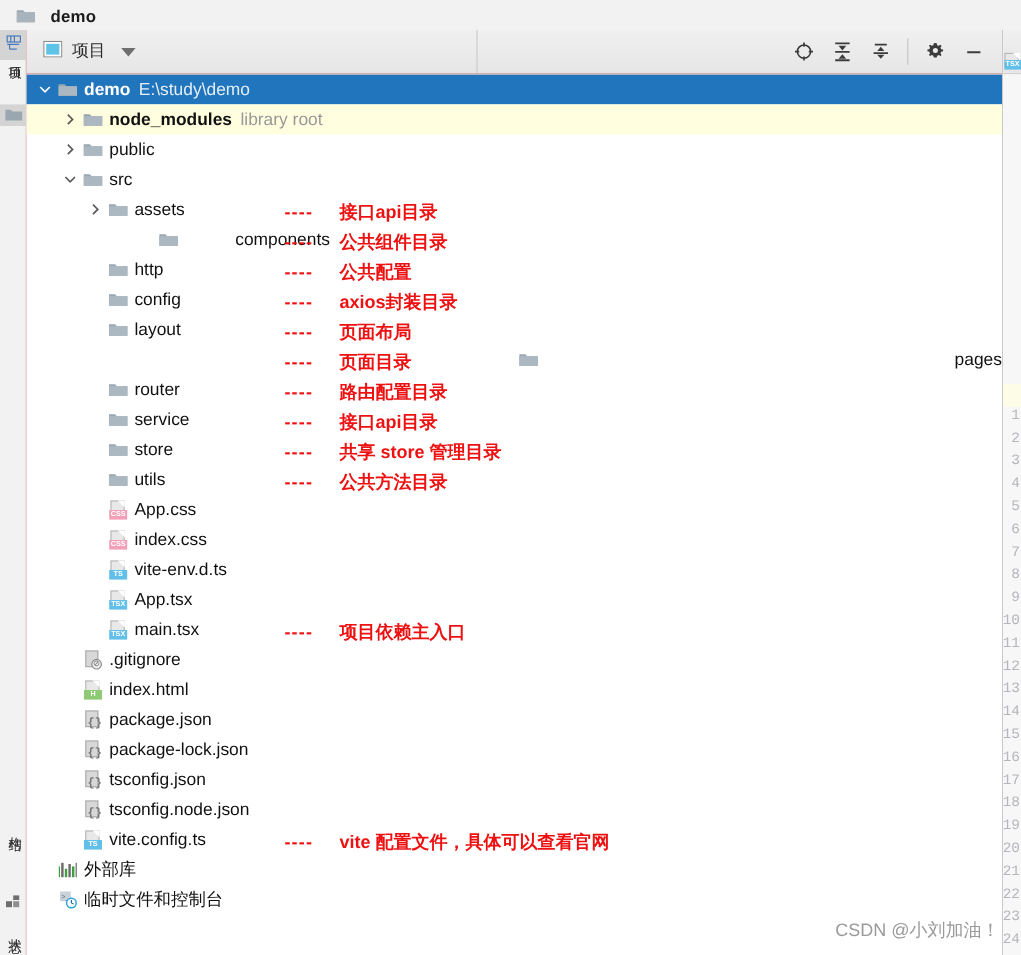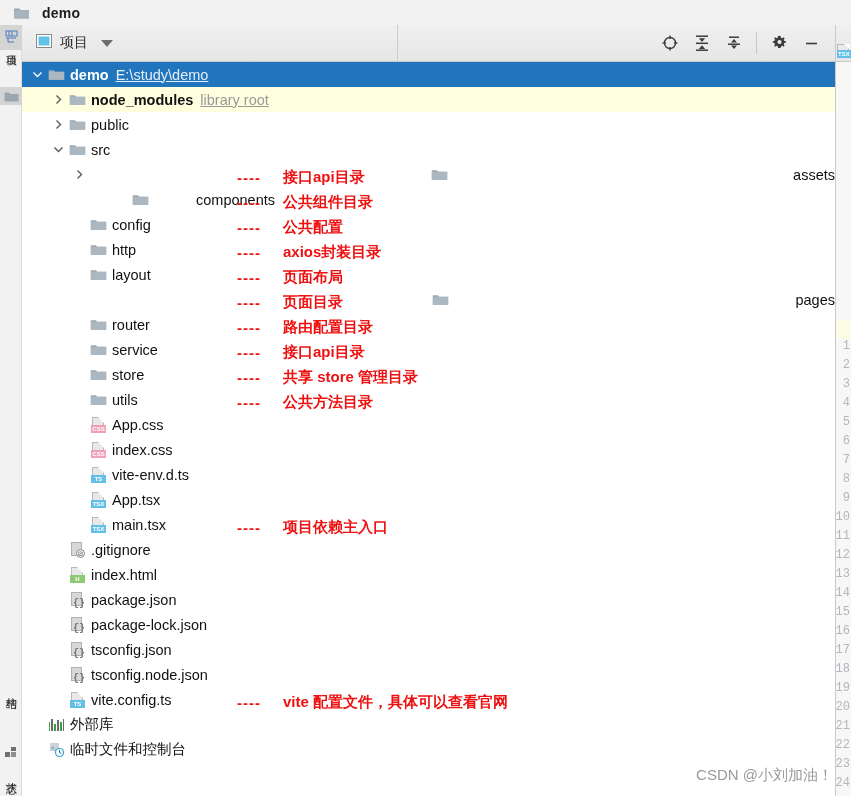--- a/index.html
+++ b/index.html
@@ -93,21 +93,21 @@
   }
   .arrow svg { display: block; }
   .ico {
     width: 17px; height: 17px; flex: 0 0 17px;
     margin-right: 5px; position: relative;
     display: flex; align-items: center; justify-content: center;
   }
   .name { font-size: 14.5px; color: #111111; }
   .row.sel .name { color: #ffffff; font-weight: bold; }
   .name.bold { font-weight: bold; }
-  .hint { font-size: 14.5px; color: #999999; margin-left: 7px; text-decoration: underline; }
+  .hint { font-size: 14.5px; color: #999999; margin-left: 7px; }
   .row.sel .hint { color: #e4eef7; font-weight: normal; }
 
   
   .anno {
     position: absolute; display: flex; align-items: center;
     font-size: 15px; font-weight: bold; color: #ee1111;
     white-space: nowrap; pointer-events: none;
   }
   .anno .dashes { letter-spacing: 1px; font-size: 15px; }
   .anno .atext { margin-left: 22px; }
@@ -359,21 +359,21 @@
             </svg>
           </span>
           <span class="ico" style="margin-left: 4px;">
             <svg width="17" height="14" viewBox="0 0 17 14">
               <path d="M0.8 2.2h5.1l1.4 1.6H16.2v8.0H0.8z" fill="#9aa7b0"></path>
               <path d="M0.8 3.8h15.4v8.0H0.8z" fill="#acb8c1"></path>
             </svg>
           </span>
           <span class="name">src</span>
         </div>
-        <div class="row" style="padding-left: 50px; justify-content: space-between;">
+        <div class="row" style="padding-left: 50px;">
           <span class="arrow">
             <svg width="11" height="11" viewBox="0 0 11 11">
               <polyline points="3.5,1.5 7.5,5.5 3.5,9.5" fill="none" stroke="#5a5a5a" stroke-width="1.4"></polyline>
             </svg>
           </span>
           <span class="ico" style="margin-left: 4px;">
             <svg width="17" height="14" viewBox="0 0 17 14">
               <path d="M0.8 2.2h5.1l1.4 1.6H16.2v8.0H0.8z" fill="#9aa7b0"></path>
               <path d="M0.8 3.8h15.4v8.0H0.8z" fill="#acb8c1"></path>
             </svg>
@@ -391,31 +391,31 @@
           <span class="name">components</span>
         </div>
         <div class="row" style="padding-left: 50px;">
           <span class="arrow"></span>
           <span class="ico" style="margin-left: 4px;">
             <svg width="17" height="14" viewBox="0 0 17 14">
               <path d="M0.8 2.2h5.1l1.4 1.6H16.2v8.0H0.8z" fill="#9aa7b0"></path>
               <path d="M0.8 3.8h15.4v8.0H0.8z" fill="#acb8c1"></path>
             </svg>
           </span>
+          <span class="name">http</span>
+        </div>
+        <div class="row" style="padding-left: 50px;">
+          <span class="arrow"></span>
+          <span class="ico" style="margin-left: 4px;">
+            <svg width="17" height="14" viewBox="0 0 17 14">
+              <path d="M0.8 2.2h5.1l1.4 1.6H16.2v8.0H0.8z" fill="#9aa7b0"></path>
+              <path d="M0.8 3.8h15.4v8.0H0.8z" fill="#acb8c1"></path>
+            </svg>
+          </span>
           <span class="name">config</span>
-        </div>
-        <div class="row" style="padding-left: 50px;">
-          <span class="arrow"></span>
-          <span class="ico" style="margin-left: 4px;">
-            <svg width="17" height="14" viewBox="0 0 17 14">
-              <path d="M0.8 2.2h5.1l1.4 1.6H16.2v8.0H0.8z" fill="#9aa7b0"></path>
-              <path d="M0.8 3.8h15.4v8.0H0.8z" fill="#acb8c1"></path>
-            </svg>
-          </span>
-          <span class="name">http</span>
         </div>
         <div class="row" style="padding-left: 50px;">
           <span class="arrow"></span>
           <span class="ico" style="margin-left: 4px;">
             <svg width="17" height="14" viewBox="0 0 17 14">
               <path d="M0.8 2.2h5.1l1.4 1.6H16.2v8.0H0.8z" fill="#9aa7b0"></path>
               <path d="M0.8 3.8h15.4v8.0H0.8z" fill="#acb8c1"></path>
             </svg>
           </span>
           <span class="name">layout</span>

